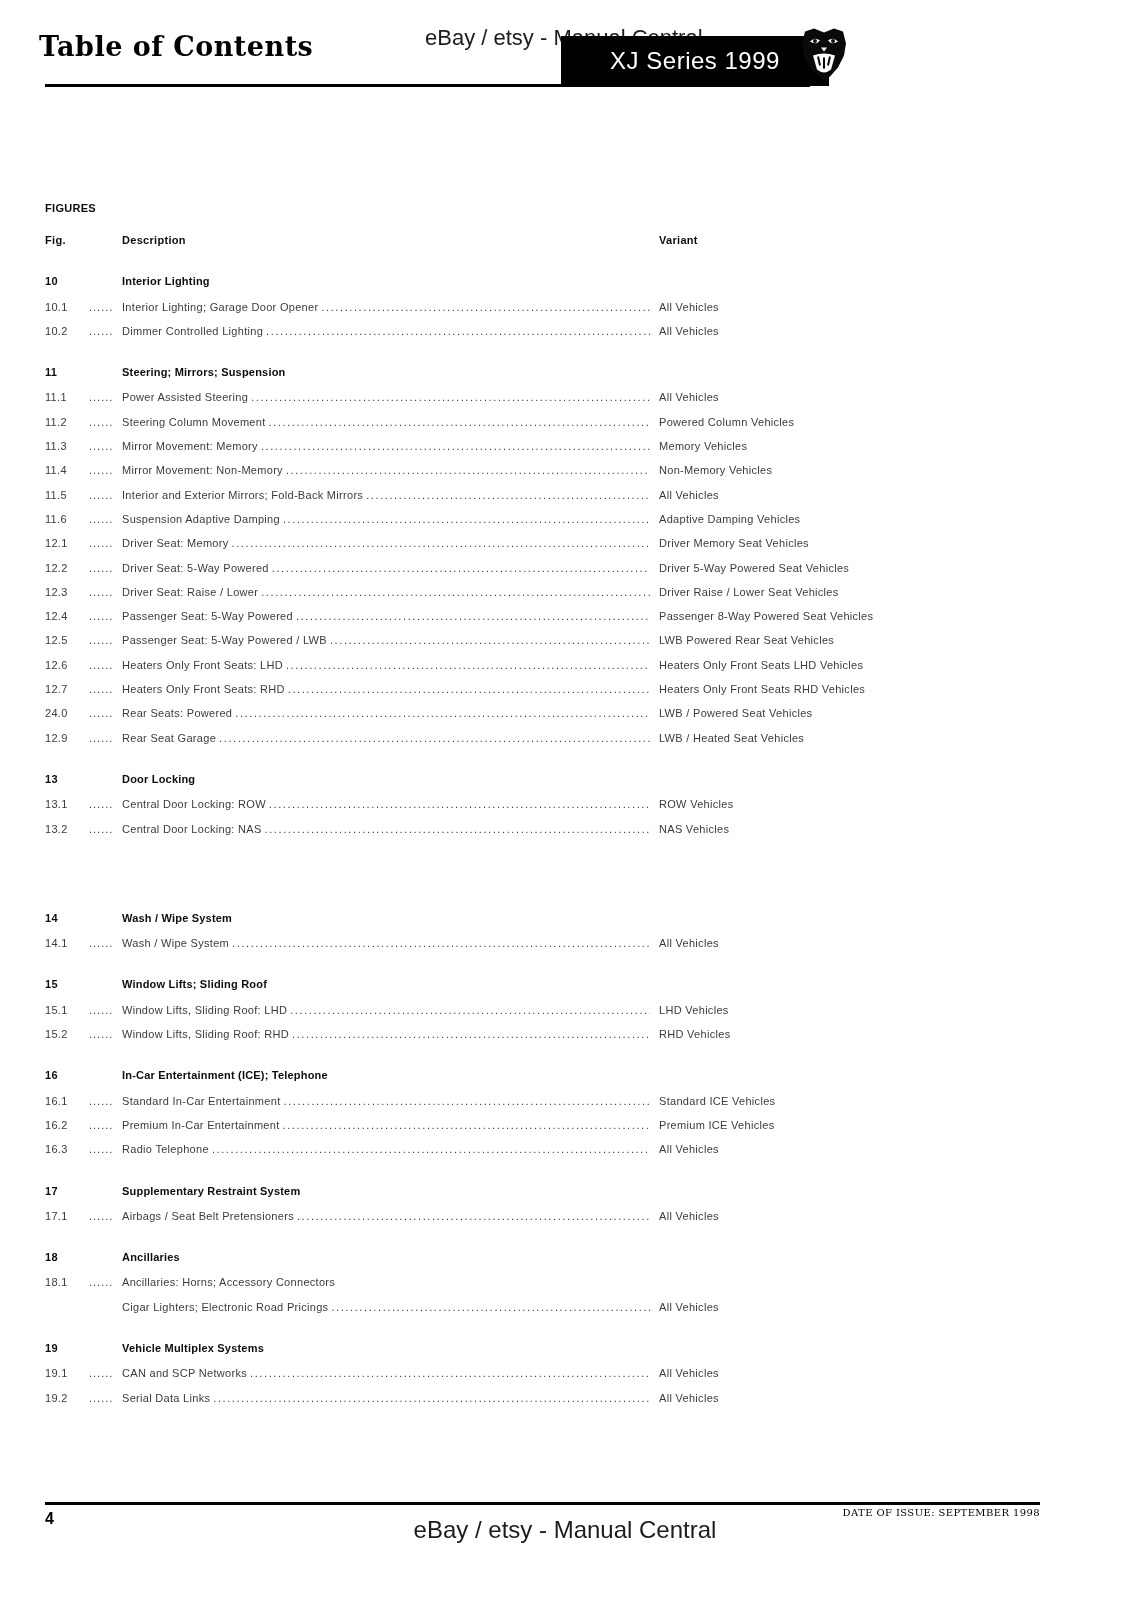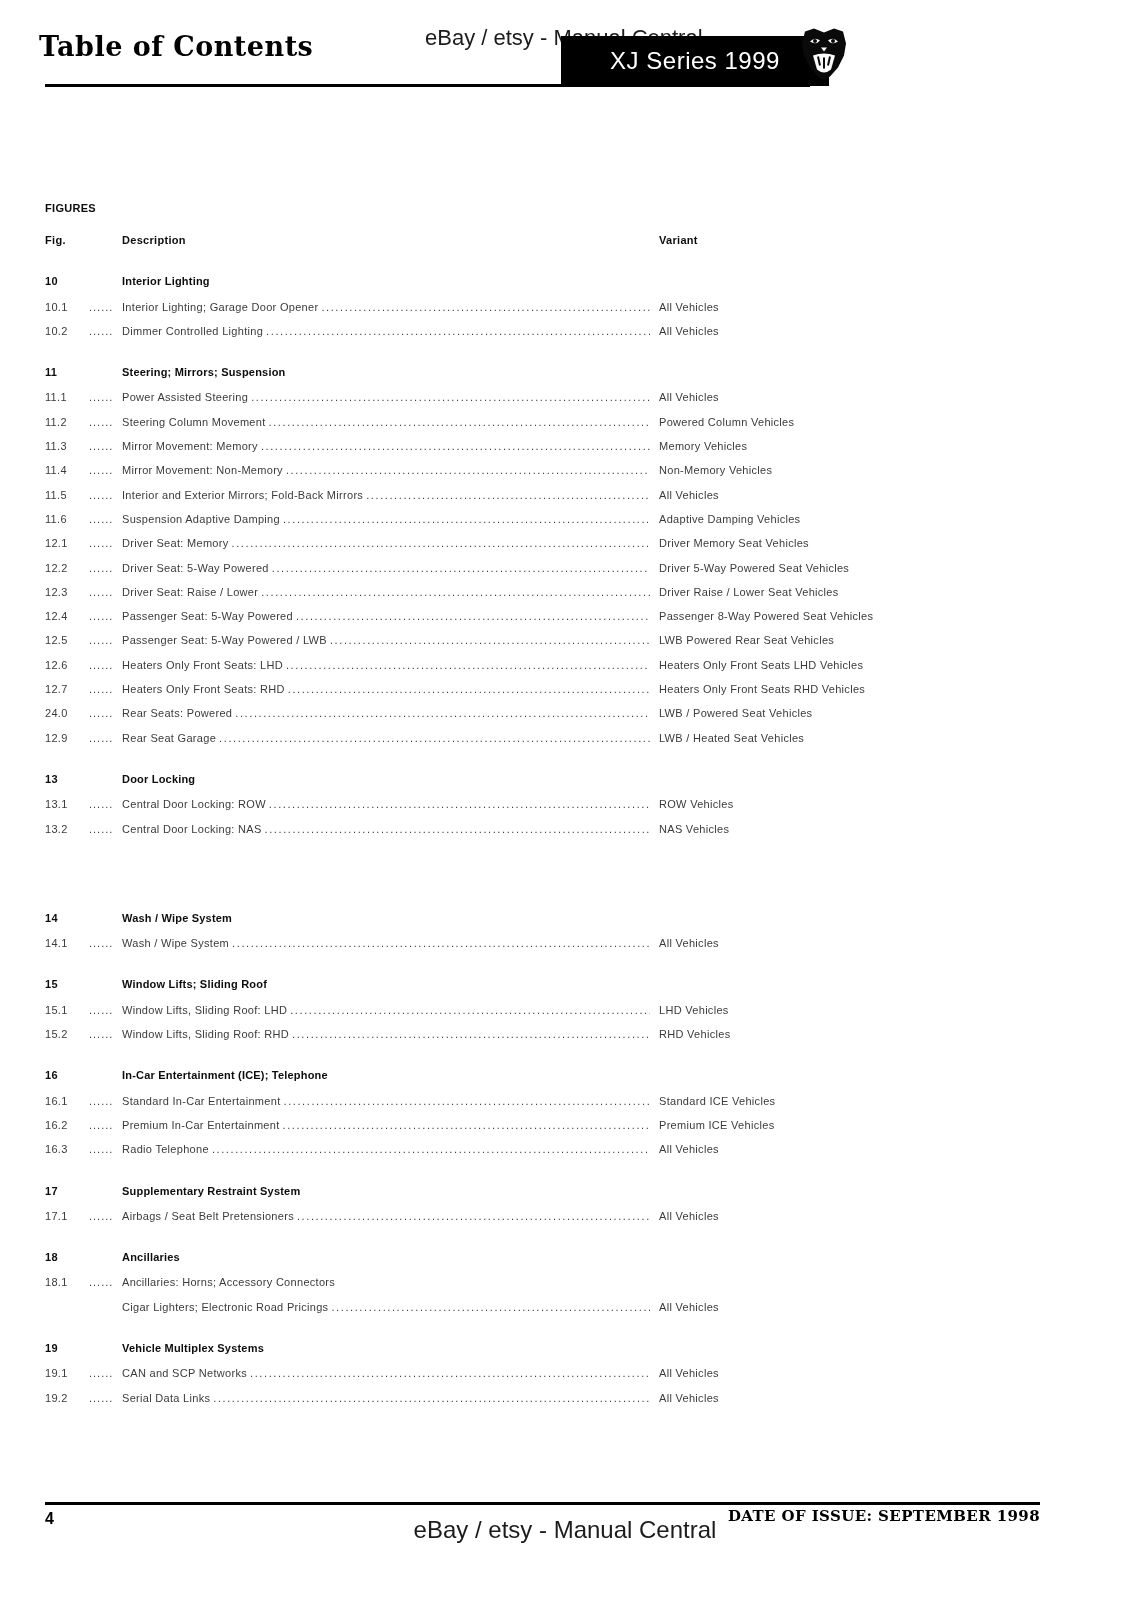--- a/index.html
+++ b/index.html
@@ -57,22 +57,22 @@
 
   
   .ftr-rule { position:absolute; left:45px; top:1502px; width:995px; height:3px; background:#000; }
   .pagenum { position:absolute; left:45px; top:1510px; font-weight:bold; font-size:16px; color:#000; }
   .wm-bottom {
     position:absolute; left:0; top:1516px; width:1130px; text-align:center;
     font-size:24px; font-weight:300; color:#1c1c1c;
   }
   .date {
     position:absolute; right:90px; top:1507px;
-    font-family:"DejaVu Serif", serif; font-weight:bold;
-    font-size:15px; letter-spacing:.4px; color:#000; white-space:nowrap;
+    font-family:"DejaVu Serif", serif; font-weight:normal;
+    font-size:10px; letter-spacing:.4px; color:#000; white-space:nowrap;
   }
 </style>
 </head>
 <body>
 
 <div class="page">
 
   <div>
     <div class="wm-top">eBay / etsy - Manual Central</div>
     <div class="hdr-rule"></div>

